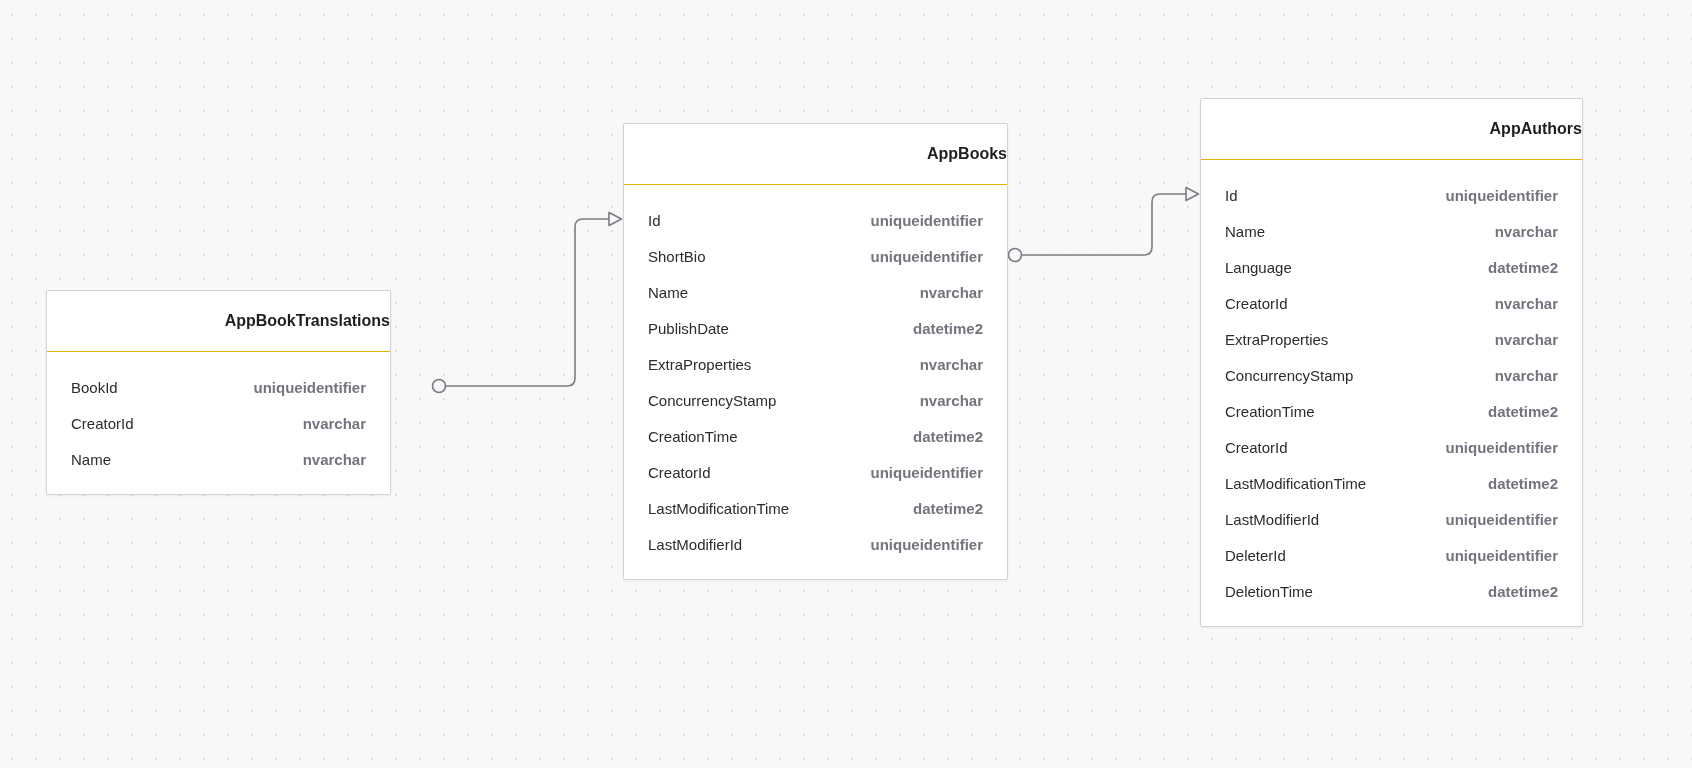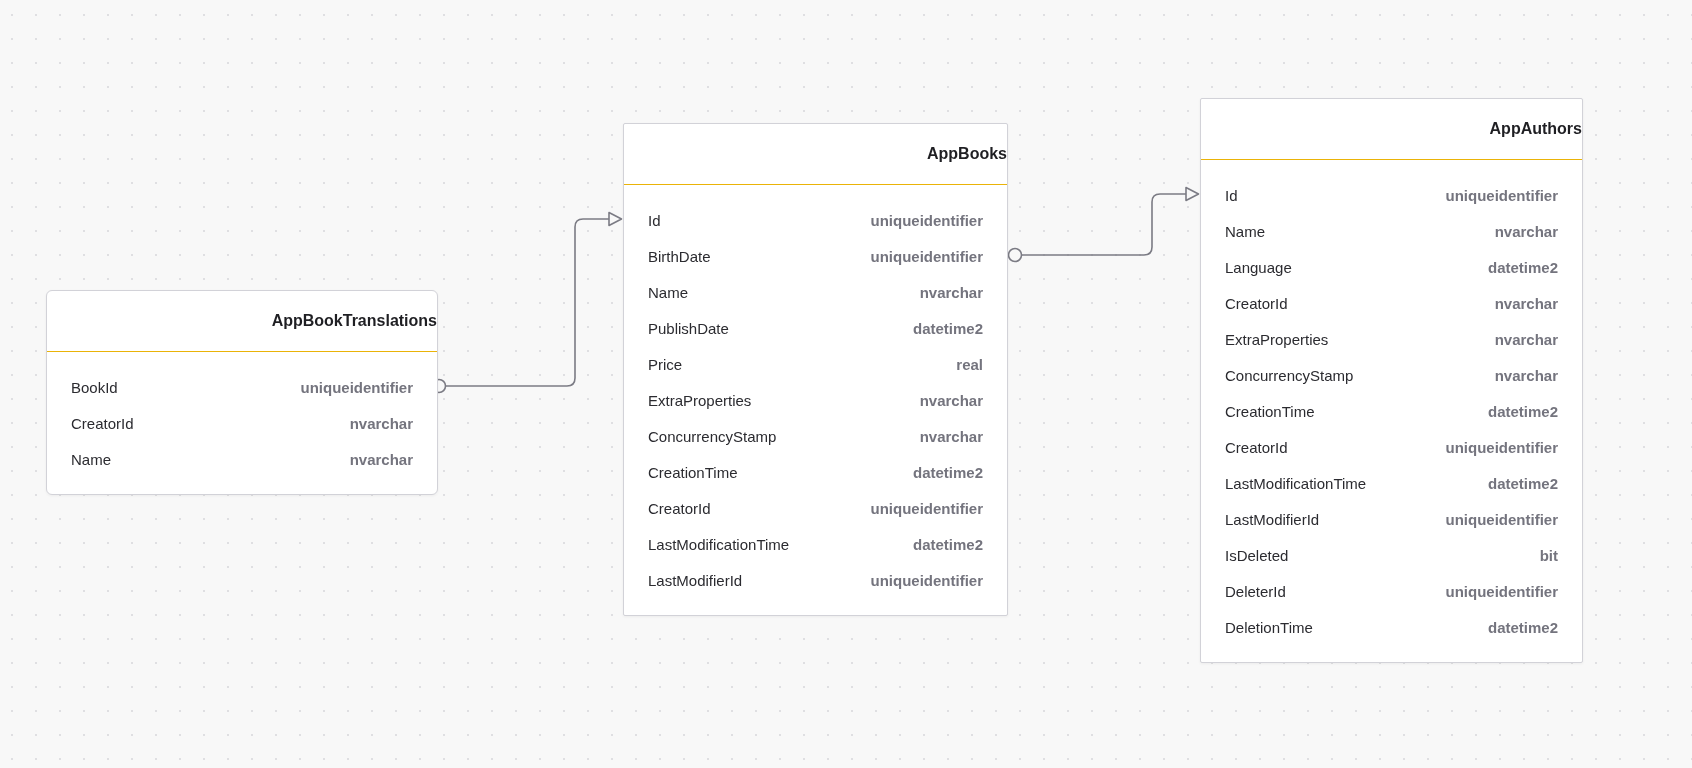--- a/index.html
+++ b/index.html
@@ -23,21 +23,21 @@
     width: 1692px; height: 768px;
   }
 
   .erd-table {
     position: absolute;
     background: #ffffff;
     border: 1px solid #d2d2d8;
     border-radius: 2px;
     box-shadow: 0 1px 3px rgba(0,0,0,0.05);
   }
-  #t-translations { left: 46px;   top: 290px; width: 392px; border-radius: 6px; }
+  #t-translations { left: 46px;   top: 290px; width: 345px; }
   #t-books        { left: 623px;  top: 123px; width: 385px; }
   #t-authors      { left: 1200px; top: 98px;  width: 383px; }
 
   .t-header {
     height: 61px;
     display: flex;
     align-items: center;
     justify-content: flex-end;
     border-bottom: 1px solid #eab308;
   }
@@ -100,34 +100,30 @@
   <div class="erd-table" id="t-books">
     <div class="t-header">
       <span class="t-title">AppBooks</span>
     </div>
     <div class="t-body">
         <div class="trow">
           <span class="cname">Id</span>
           <span class="ctype">uniqueidentifier</span>
         </div>
         <div class="trow">
-          <span class="cname">BirthDate</span>
+          <span class="cname">ShortBio</span>
           <span class="ctype">uniqueidentifier</span>
         </div>
         <div class="trow">
           <span class="cname">Name</span>
           <span class="ctype">nvarchar</span>
         </div>
         <div class="trow">
           <span class="cname">PublishDate</span>
           <span class="ctype">datetime2</span>
-        </div>
-        <div class="trow">
-          <span class="cname">Price</span>
-          <span class="ctype">real</span>
         </div>
         <div class="trow">
           <span class="cname">ExtraProperties</span>
           <span class="ctype">nvarchar</span>
         </div>
         <div class="trow">
           <span class="cname">ConcurrencyStamp</span>
           <span class="ctype">nvarchar</span>
         </div>
         <div class="trow">
@@ -188,24 +184,20 @@
         </div>
         <div class="trow">
           <span class="cname">LastModificationTime</span>
           <span class="ctype">datetime2</span>
         </div>
         <div class="trow">
           <span class="cname">LastModifierId</span>
           <span class="ctype">uniqueidentifier</span>
         </div>
         <div class="trow">
-          <span class="cname">IsDeleted</span>
-          <span class="ctype">bit</span>
-        </div>
-        <div class="trow">
           <span class="cname">DeleterId</span>
           <span class="ctype">uniqueidentifier</span>
         </div>
         <div class="trow">
           <span class="cname">DeletionTime</span>
           <span class="ctype">datetime2</span>
         </div>
       </div>
   </div>
 

